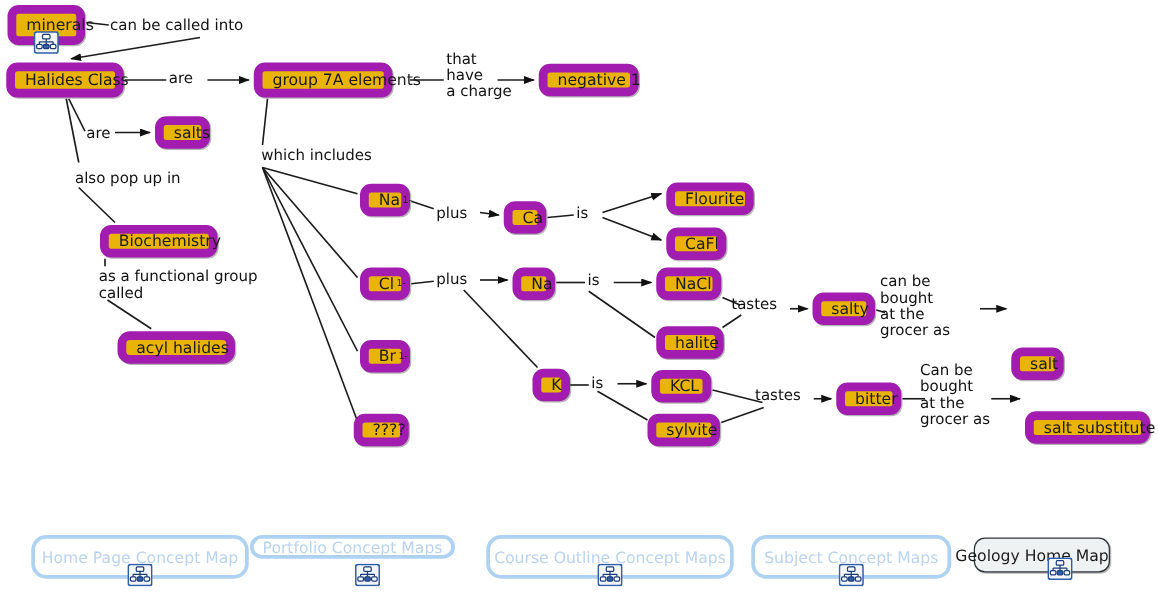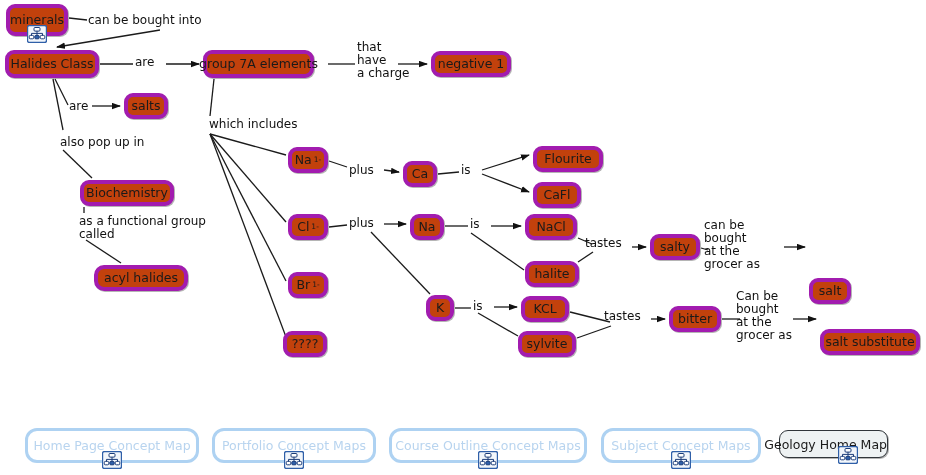--- a/index.html
+++ b/index.html
@@ -19,29 +19,29 @@
     position: absolute;
     left: 0; top: 0;
     width: 926px;
     height: 475px;
   }
 
   
   .node {
     position: absolute;
     box-sizing: border-box;
-    background: #c2410c;
-    border: 4px solid #a21caf;
+    background: #eab308;
+    border: 7px solid #a21caf;
     border-radius: 9px;
     color: #1a1a1a;
     font-size: 12.5px;
     line-height: 1;
     display: flex;
     align-items: center;
-    justify-content: center;
+    justify-content: flex-start;
     white-space: nowrap;
     padding: 0 8px;
     box-shadow: 1px 1px 0 rgba(90,90,90,0.45);
     z-index: 5;
   }
   .node sup {
     font-size: 7.5px;
     vertical-align: super;
     margin-left: 2px;
     letter-spacing: 0px;
@@ -249,21 +249,21 @@
     </div>
     <div class="node" style="left: 809px; top: 234px; width: 42px; height: 26px; margin-top: 44px;">
       <span>salt</span>
     </div>
     <div class="node" style="left: 820px; top: 306px; width: 100px; height: 26px; margin-top: 23px;">
       <span>salt substitute</span>
     </div>
   </div>
 
 <div id="labels-layer">
-    <div class="linklabel left" style="left: 88px; top: 14px; width: 140px;">can be bought into</div>
+    <div class="linklabel left" style="left: 88px; top: 14px; width: 140px;">can be called into</div>
     <div class="linklabel" style="left: 135px; top: 56px; width: 30px;">are</div>
     <div class="linklabel" style="left: 357px; top: 41px; width: 62px;">that
 have
 a charge</div>
     <div class="linklabel" style="left: 69px; top: 100px; width: 30px;">are</div>
     <div class="linklabel left" style="left: 60px; top: 136px; width: 100px;">also pop up in</div>
     <div class="linklabel" style="left: 79px; top: 215px; width: 142px;">as a functional group
 called</div>
     <div class="linklabel left" style="left: 209px; top: 118px; width: 100px;">which includes</div>
     <div class="linklabel" style="left: 349px; top: 164px; width: 34px;">plus</div>
@@ -294,21 +294,21 @@
         <line x1="10" y1="6.1" x2="10" y2="8.4" stroke="#1b3c78" stroke-width="1"></line>
         <line x1="4.5" y1="8.4" x2="15.5" y2="8.4" stroke="#1b3c78" stroke-width="1"></line>
         <line x1="4.5" y1="8.4" x2="4.5" y2="10.4" stroke="#1b3c78" stroke-width="1"></line>
         <line x1="10" y1="8.4" x2="10" y2="10.4" stroke="#1b3c78" stroke-width="1"></line>
         <line x1="15.5" y1="8.4" x2="15.5" y2="10.4" stroke="#1b3c78" stroke-width="1"></line>
         <rect x="2.3" y="10.4" width="4.4" height="3.4" rx="1" fill="#ffffff" stroke="#1b3c78" stroke-width="1"></rect>
         <rect x="7.8" y="10.4" width="4.4" height="3.4" rx="1" fill="#2f5fa8" stroke="#1b3c78" stroke-width="1"></rect>
         <rect x="13.3" y="10.4" width="4.4" height="3.4" rx="1" fill="#ffffff" stroke="#1b3c78" stroke-width="1"></rect>
       </svg>
     </div>
-    <div class="navbtn" style="left: 212px; top: 428px; width: 164px; height: 35px;">
+    <div class="navbtn" style="left: 200px; top: 428px; width: 164px; height: 19px;">
       <span>Portfolio Concept Maps</span>
     </div>
     <div class="cmicon" style="left: 284px; top: 451px;">
       <svg width="20" height="18" viewBox="0 0 20 18" xmlns="http://www.w3.org/2000/svg">
         <rect x="0.5" y="0.5" width="19" height="17" rx="2" fill="#f2f6fb" stroke="#2f5fa8" stroke-width="1.4"></rect>
         <rect x="7" y="2.5" width="6" height="3.6" rx="1" fill="#ffffff" stroke="#1b3c78" stroke-width="1"></rect>
         <line x1="10" y1="6.1" x2="10" y2="8.4" stroke="#1b3c78" stroke-width="1"></line>
         <line x1="4.5" y1="8.4" x2="15.5" y2="8.4" stroke="#1b3c78" stroke-width="1"></line>
         <line x1="4.5" y1="8.4" x2="4.5" y2="10.4" stroke="#1b3c78" stroke-width="1"></line>
         <line x1="10" y1="8.4" x2="10" y2="10.4" stroke="#1b3c78" stroke-width="1"></line>

